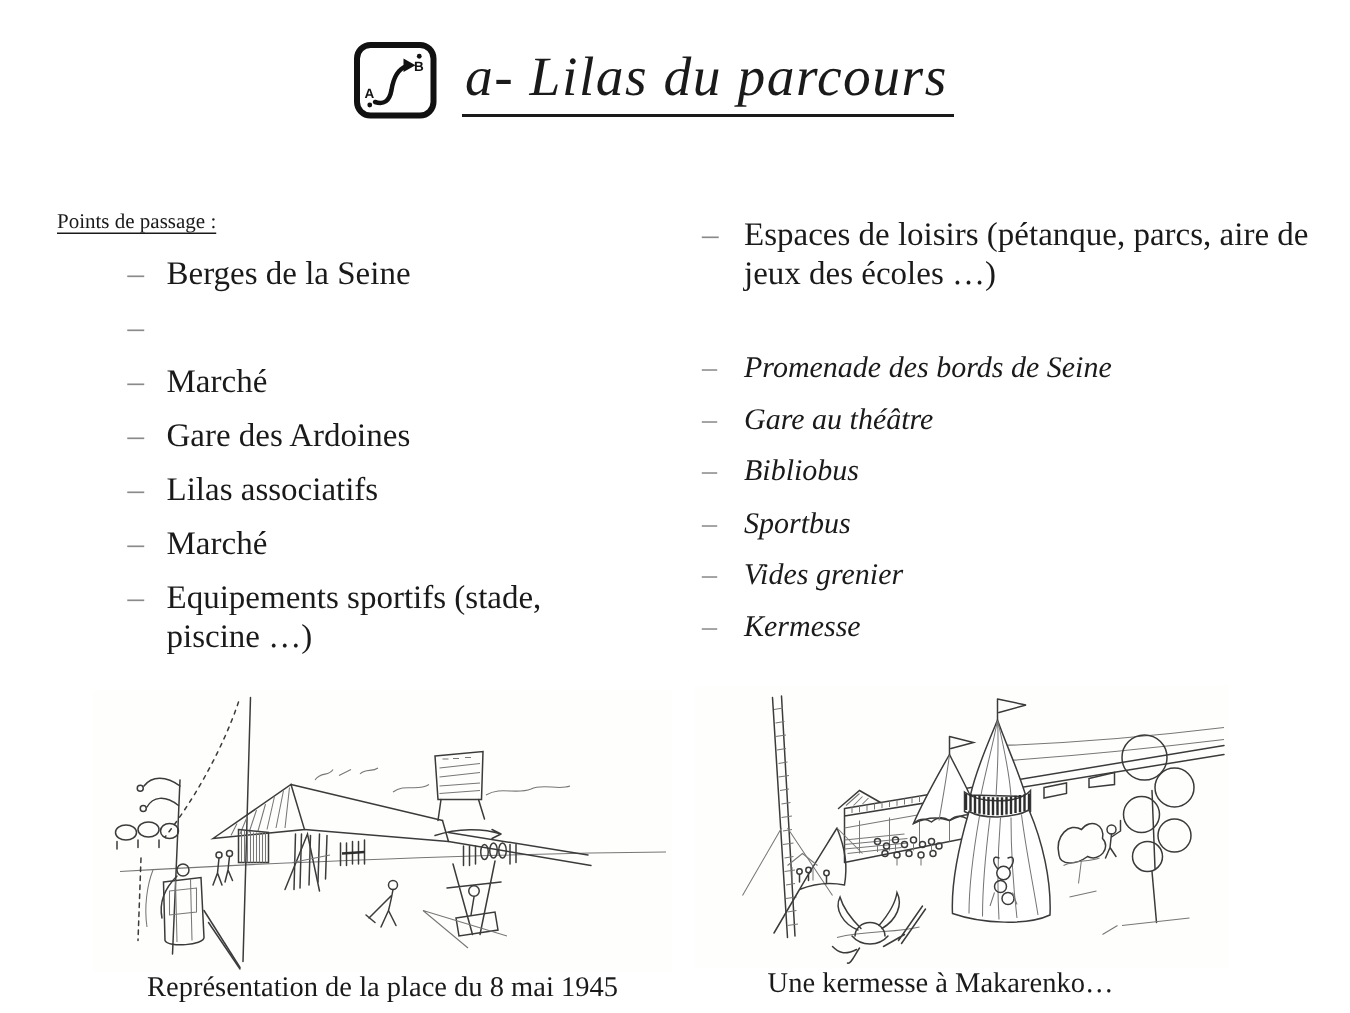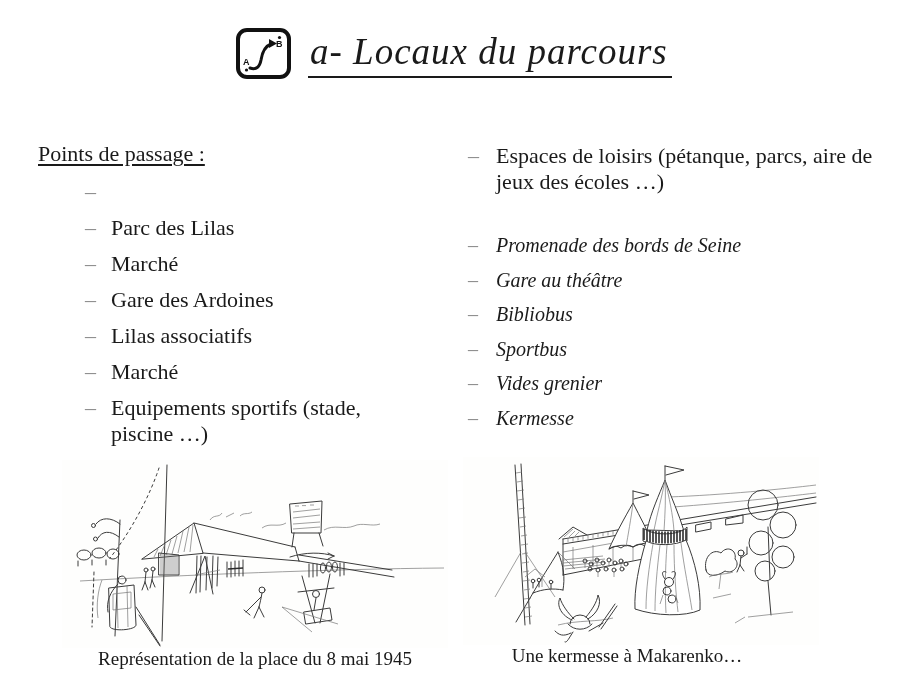--- a/index.html
+++ b/index.html
@@ -39,21 +39,21 @@
     font-weight: normal;
     margin: 0;
     letter-spacing: 1px;
     border-bottom: 2px solid #1a1a1a;
     padding: 0 4px 3px 2px;
     white-space: pre;
   }
 
   
   .column h2 {
-    font-size: 22px;
+    font-size: 14px;
     font-weight: normal;
     margin: 0;
     text-decoration: underline;
     text-underline-offset: 3px;
     white-space: pre;
   }
   .col-left  { position: absolute; left: 38px;  top: 141px; width: 385px; }
   .col-right { position: absolute; left: 428px; top: 134px; width: 465px; }
 
   ul.dash-list { list-style: none; margin: 0; padding: 0; }
@@ -104,32 +104,32 @@
     <span class="route-icon-box">
       <svg width="43" height="39" viewBox="0 0 43 39">
         <text x="1" y="31" font-size="9" font-family="Liberation Sans, sans-serif" font-weight="bold" fill="#111">A</text>
         <circle cx="4.5" cy="36" r="1.6" fill="#111"></circle>
         <text x="34" y="13" font-size="9" font-family="Liberation Sans, sans-serif" font-weight="bold" fill="#111">B</text>
         <circle cx="37.5" cy="3.5" r="1.6" fill="#111"></circle>
         <path d="M8,34 Q17,37 19,26 Q21,13 29,10" stroke="#111" stroke-width="3" fill="none" stroke-linecap="round"></path>
         <path d="M27,5 L35,9.5 L27,14 Z" fill="#111"></path>
       </svg>
     </span>
-    <h1 class="page-title">a- Locaux du parcours</h1>
+    <h1 class="page-title">a- Lilas du parcours</h1>
   </header>
 
   <section class="column col-left">
     <h2>Points de passage :</h2>
     <ul class="dash-list">
       <li>
           <span class="dash">–</span>
-        </li>
-      <li>
-          <span class="dash">–</span>
-          <span>Parc des Lilas</span>
+          <span>Berges de la Seine</span>
+        </li>
+      <li>
+          <span class="dash">–</span>
         </li>
       <li>
           <span class="dash">–</span>
           <span>Marché</span>
         </li>
       <li>
           <span class="dash">–</span>
           <span>Gare des Ardoines</span>
         </li>
       <li>

